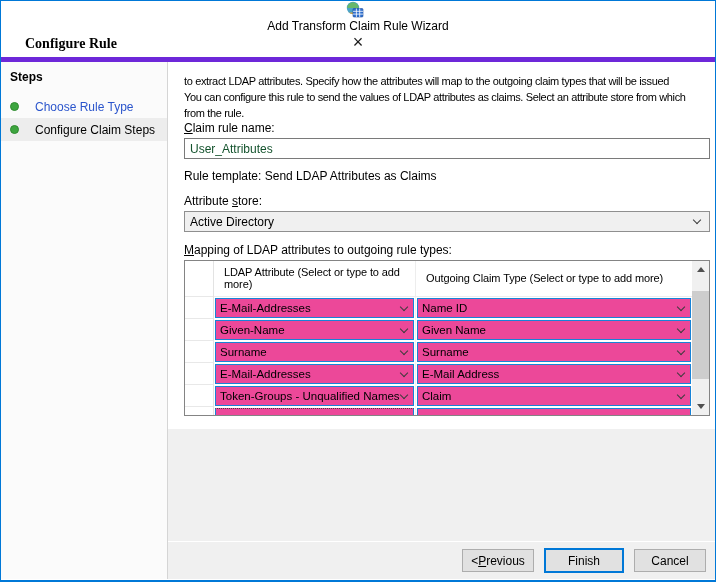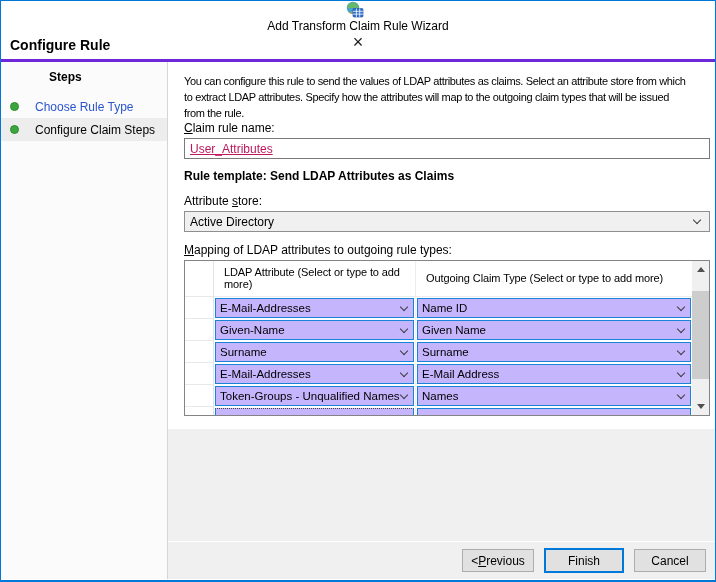--- a/index.html
+++ b/index.html
@@ -9,59 +9,59 @@
     border:1px solid #0078d7; border-bottom-width:2px;
     font-family:"Liberation Sans", sans-serif; font-size:12px; color:#000; background:#fff;
   }
   
   .titlebar { height:30px; display:flex; align-items:center; padding:0 8px; background:#fff;flex-direction:column; }
   .titlebar .appicon { width:18px; height:18px; margin-right:7px; flex:none; }
   .titlebar .title { flex:1; font-size:12px; color:#000; }
   .close-btn { width:28px; height:28px; display:flex; align-items:center; justify-content:center;
     font-size:18px; line-height:1; color:#1a1a1a; cursor:default; }
   
-  .pagehead { height:31px; border-bottom:3px solid #6d28d9; display:flex; align-items:center; padding-left:9px; background:#fff; }
+  .pagehead { height:31px; border-bottom:5px solid #6d28d9; display:flex; align-items:center; padding-left:24px; background:#fff;font-family:Liberation Serif, serif; }
   .pagehead h1 { font-size:14px; font-weight:bold; }
   
   .bodyrow { display:flex; height:517px; }
   .sidebar { width:167px; flex:none; background:#fbfbfb; border-right:1px solid #d5d5d5; padding-top:8px; }
-  .steps-title { font-weight:bold; padding-left:18px; height:15px;margin-left:30px; }
+  .steps-title { font-weight:bold; padding-left:9px; height:15px; }
   .step { height:23px; display:flex; align-items:center; padding-left:9px; }
   .step.first { margin-top:10px; }
   .step .dot { width:9px; height:9px; border-radius:50%; background:#3da53f; border:1px solid #2e8b2e; flex:none; }
   .step .lbl { margin-left:16px; white-space:nowrap; }
   .step.done .lbl { color:#2b55cc; }
   .step.current { background:#ededed; }
   .main { flex:1; min-width:0; display:flex; flex-direction:column; background:#f0f0f0; }
   .page { background:#fff; height:367px; padding:11px 5px 0 16px; overflow:hidden; }
   .desc { font-size:11px; letter-spacing:-0.35px; line-height:16px; }
   .desc span { display:block; white-space:nowrap; }
   .flabel { display:block; line-height:14px; white-space:nowrap; }
-  .mt12 { } .mt11 { margin-top:11px; } .mt10 { margin-top:10px;font-weight:bold; }
+  .mt12 { } .mt11 { margin-top:11px; } .mt10 { margin-top:10px; }
   .ak { text-decoration:underline; text-underline-offset:1px; }
   .text-input { margin-top:3px; display:block; width:100%; height:21px; border:1px solid #7a7a7a;
-    padding:0 5px; font:12px "Liberation Sans", sans-serif; background:#fff; color:#be185d;text-decoration:underline; }
+    padding:0 5px; font:12px "Liberation Sans", sans-serif; background:#fff; color:#14532d; }
   .select { margin-top:3px; height:21px; background:#f0f0f0; border:1px solid #8f8f8f;
     display:flex; align-items:center; justify-content:space-between; padding:0 9px 0 5px; }
   .chev { width:6px; height:6px; border-right:1px solid #3c3c3c; border-bottom:1px solid #3c3c3c;
     transform:rotate(45deg); margin-top:-3px; flex:none; }
   
   .grid { margin-top:3px; height:156px; border:1px solid #848484; background:#fff; display:flex;
     font-size:11.5px; overflow:hidden; }
   .sel-col { width:29px; flex:none; border-right:1px solid #e3e3e3; display:flex; flex-direction:column; }
   .sel-head { height:36px; border-bottom:1px solid #e8e8e8; }
   .sel-cell { height:22px; border-bottom:1px solid #e8e8e8; }
   .grid-main { flex:1; min-width:0; display:flex; flex-direction:column; }
   .grid-head { height:36px; flex:none; display:flex; border-bottom:1px solid #ededed; font-size:11px; letter-spacing:-0.1px; }
   .gh1 { width:202px; flex:none; padding:5px 4px 0 10px; border-right:1px solid #ededed; line-height:12px; }
   .gh2 { flex:1; min-width:0; padding:11px 2px 0 10px; white-space:nowrap; overflow:hidden; }
   .grow { height:22px; flex:none; display:flex; }
   .gcell1 { width:202px; flex:none; padding:1px; border-right:1px solid #f2f2f2; }
   .gcell2 { flex:1; min-width:0; padding:1px; }
-  .combo { height:20px; border:1px solid #1883d7; background:#c4b5fd; display:flex; align-items:center;
+  .combo { height:20px; border:1px solid #1883d7; background:#ec4899; display:flex; align-items:center;
     justify-content:space-between; padding:0 6px 0 4px; white-space:nowrap; overflow:hidden; }
   .combo .txt { overflow:hidden; }
   .partial { height:8px; flex:none; display:flex; overflow:hidden; }
   .partial .combo { height:20px; }
   .partial .dotted { border-top:1px dotted #444; }
   .vscroll { width:17px; flex:none; background:#f0f0f0; position:relative; }
   .varrow { width:17px; height:17px; display:flex; align-items:center; justify-content:center; }
   .varrow.bottom { position:absolute; bottom:0; left:0; }
   .tri-up { width:0; height:0; border-left:4px solid transparent; border-right:4px solid transparent; border-bottom:5px solid #505050; }
   .tri-down { width:0; height:0; border-left:4px solid transparent; border-right:4px solid transparent; border-top:5px solid #505050; }
@@ -109,22 +109,22 @@
       <div class="step current">
         <span class="dot"></span>
         <span class="lbl">Configure Claim Steps</span>
       </div>
     </div>
 
     <div class="main">
       <div class="page">
 
         <div class="desc">
+          <span>to extract LDAP attributes. Specify how the attributes will map to the outgoing claim types that will be issued</span>
           <span>You can configure this rule to send the values of LDAP attributes as claims. Select an attribute store from which</span>
-          <span>to extract LDAP attributes. Specify how the attributes will map to the outgoing claim types that will be issued</span>
           <span>from the rule.</span>
         </div>
 
         <label class="flabel mt12"><span class="ak">C</span><span>laim rule name:</span></label>
         <input class="text-input" type="text" value="User_Attributes" style="">
 
         <div class="flabel mt10">Rule template: Send LDAP Attributes as Claims</div>
 
         <label class="flabel mt11"><span>Attribute </span><span class="ak">s</span><span>tore:</span></label>
         <div class="select">
@@ -207,21 +207,21 @@
             </div>
             <div class="grow">
               <div class="gcell1">
                   <div class="combo">
                 <span class="txt">Token-Groups - Unqualified Names</span>
                     <span class="chev"></span>
                   </div>
                 </div>
               <div class="gcell2">
                   <div class="combo">
-                <span class="txt">Names</span>
+                <span class="txt">Claim</span>
                     <span class="chev"></span>
                   </div>
                 </div>
             </div>
 
             <div class="partial">
               <div class="gcell1">
                   <div class="combo dotted"></div>
                 </div>
               <div class="gcell2">

